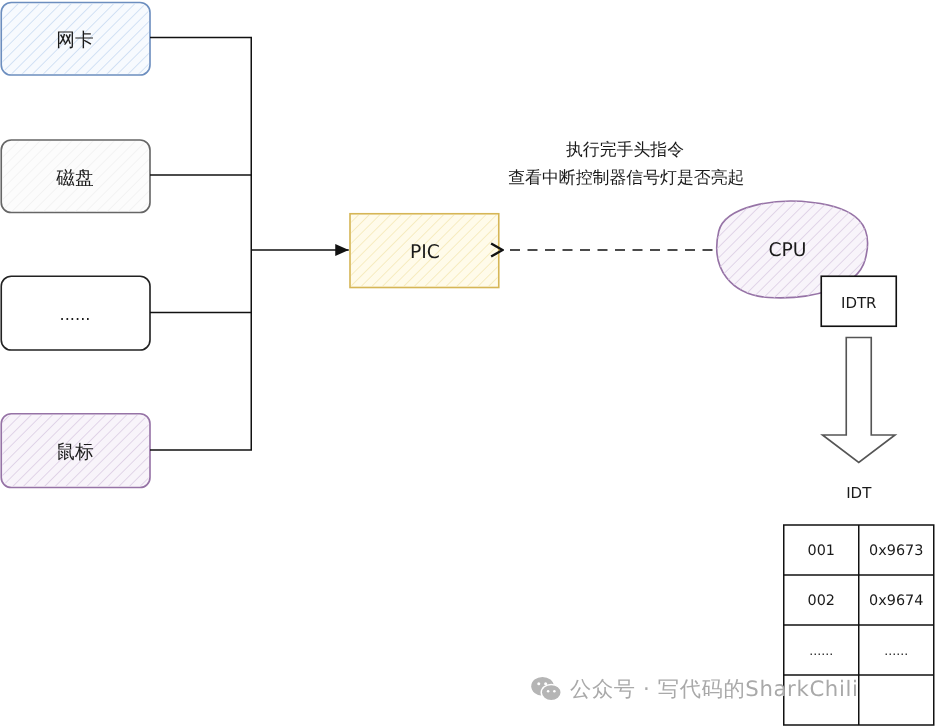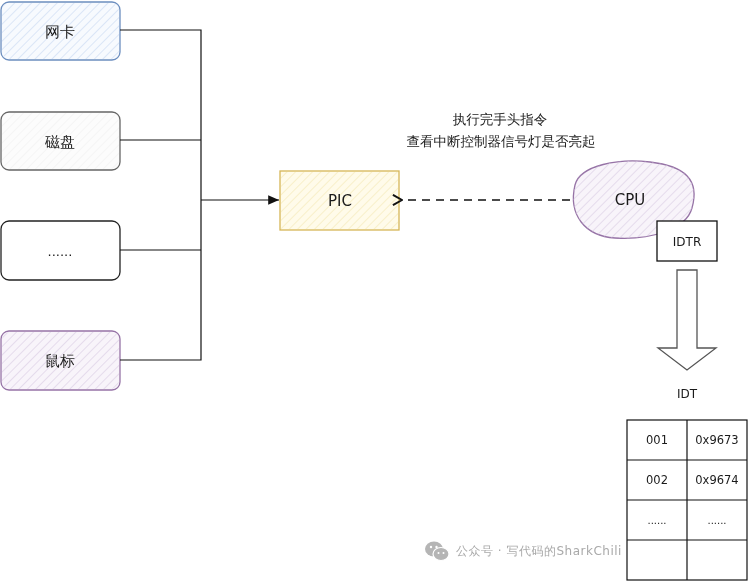--- a/index.html
+++ b/index.html
@@ -2,21 +2,21 @@
 <html><head>
 <meta charset="utf-8">
 <style>
   html, body { margin:0; padding:0; background:#ffffff; }
   body { width:748px; height:581px; position:relative; overflow:hidden;
          font-family:"Liberation Sans", "DejaVu Sans", sans-serif; }
   svg#diagram { position:absolute; left:0; top:0; }
   .lbl { font-family:"DejaVu Sans", "Liberation Sans", sans-serif; fill:#1a1a1a; }
   .watermark { position:absolute; left:424px; top:537px; height:28px;
                display:flex; align-items:center; gap:6px; color:#a9a9a9;
-               font-family:"DejaVu Sans", sans-serif; font-size:12px; letter-spacing:0.5px; }
+               font-family:"DejaVu Sans", sans-serif; font-size:17px; letter-spacing:0.5px; }
   .wm-icon { width:26px; height:22px; position:relative; }
 </style>
 </head>
 <body>
 
 <svg id="diagram" width="748" height="581" viewBox="0 0 748 581">
   <defs>
     <pattern id="hatch-blue" patternUnits="userSpaceOnUse" width="6" height="6" patternTransform="rotate(45)">
       <line x1="0" y1="0" x2="0" y2="6" stroke="#c7d9f2" stroke-width="1.2"></line>
     </pattern>

